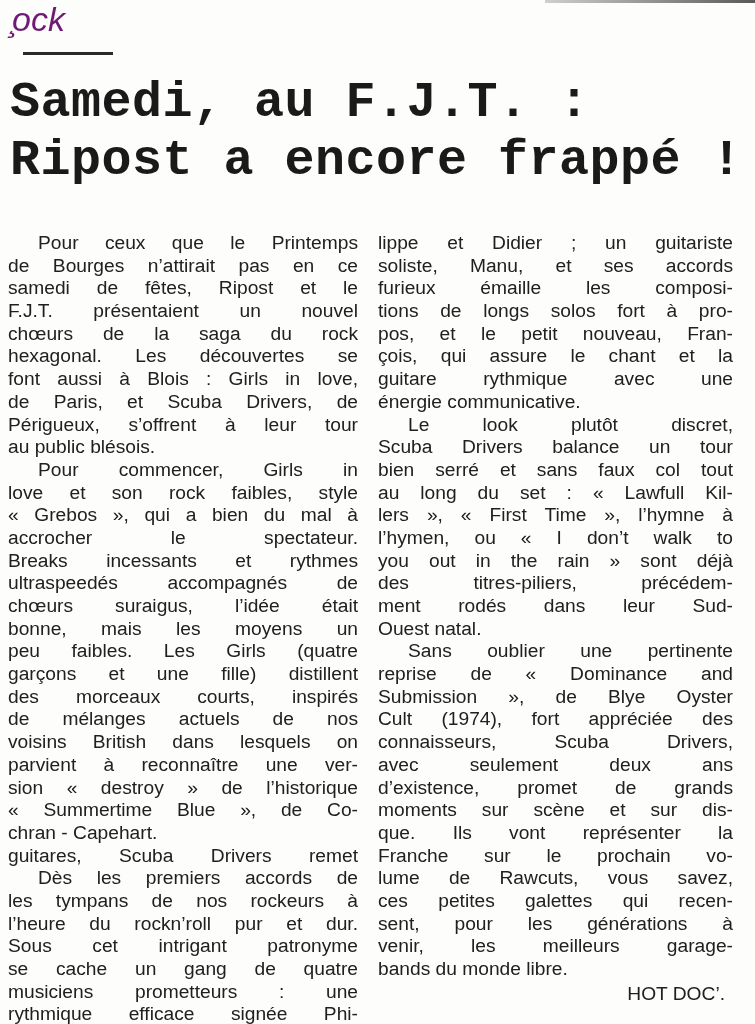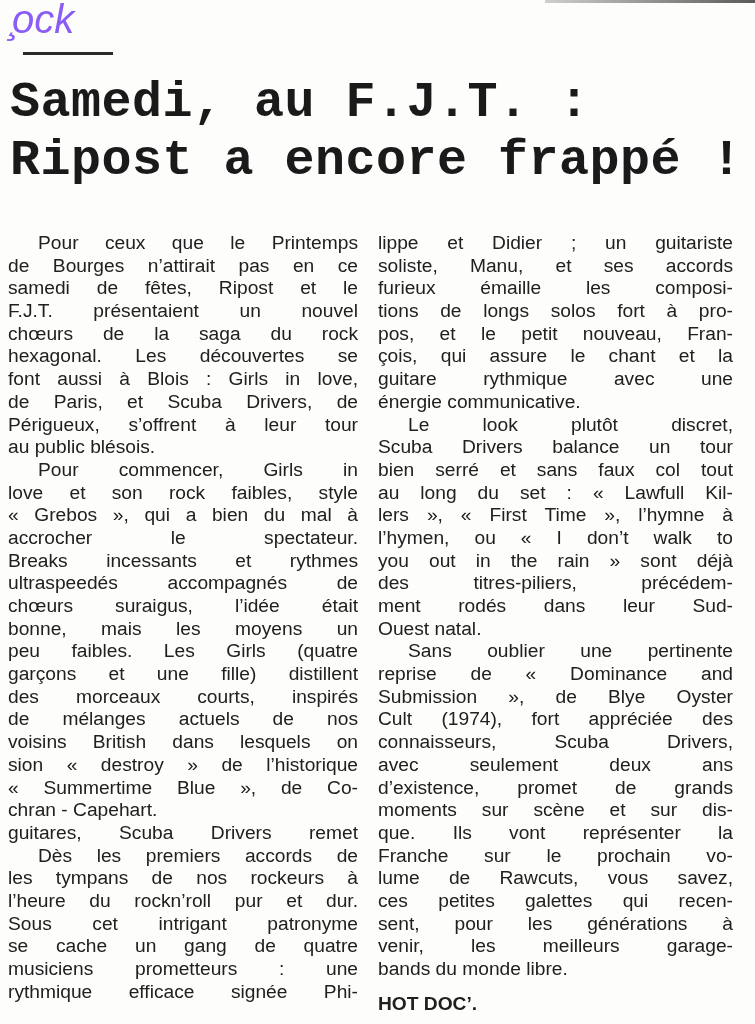--- a/index.html
+++ b/index.html
@@ -9,22 +9,22 @@
       color: #1c1c1c;
       position: relative;
       font-family: "Liberation Sans", "DejaVu Sans", sans-serif;
     }
     .top-rule {
       position: absolute; left: 545px; top: 0; width: 210px; height: 3px;
       background: linear-gradient(to right, #cfcfcf, #5a5a5a);
     }
     .rubric {
       position: absolute; left: 12px; top: 2px;
-      font-style: italic; font-size: 40px; line-height: 34px;
-      color: #8b5cf6; letter-spacing: 0px;
+      font-style: italic; font-size: 34px; line-height: 34px;
+      color: #701a75; letter-spacing: 0px;
     }
     .rubric-rule {
       position: absolute; left: 23px; top: 52px; width: 90px; height: 3px;
       background: #2a2a2a;
     }
     .headline {
       position: absolute; left: 10px; top: 74px; width: 740px;
       font-weight: bold; font-size: 50px; line-height: 58px;
       color: #1a1a1a; letter-spacing: 0.5px; font-family: Liberation Mono, monospace;
     }
@@ -35,22 +35,22 @@
     }
     .col-left { left: 8px; }
     .col-right { left: 378px; width: 355px; }
     .line {
       display: block; height: 22.7px; white-space: nowrap;
       text-align: justify; text-align-last: justify;
     }
     .line.last { text-align-last: left; }
     .line.indent { padding-left: 30px; }
     .signature {
-      display: block; text-align: left; font-weight: bold;
-      padding-right: 8px; margin-top: 12px;
+      display: block; text-align: right; font-weight: normal;
+      padding-right: 8px; margin-top: 2px;
     }
   </style>
 </head>
 <body>
 
 <div class="top-rule"></div>
 
 <div class="rubric">̧ock</div>
 <div class="rubric-rule"></div>
 
@@ -76,20 +76,21 @@
     <span class="line">accrocher le spectateur.</span>
     <span class="line">Breaks incessants et rythmes</span>
     <span class="line">ultraspeedés accompagnés de</span>
     <span class="line">chœurs suraigus, l’idée était</span>
     <span class="line">bonne, mais les moyens un</span>
     <span class="line">peu faibles. Les Girls (quatre</span>
     <span class="line">garçons et une fille) distillent</span>
     <span class="line">des morceaux courts, inspirés</span>
     <span class="line">de mélanges actuels de nos</span>
     <span class="line">voisins British dans lesquels on</span>
+    <span class="line">parvient à reconnaître une ver-</span>
     <span class="line">sion « destroy » de l’historique</span>
     <span class="line">« Summertime Blue », de Co-</span>
     <span class="line last">chran - Capehart.</span>
     <span class="line">guitares, Scuba Drivers remet</span>
     <span class="line indent">Dès les premiers accords de</span>
     <span class="line">les tympans de nos rockeurs à</span>
     <span class="line">l’heure du rockn’roll pur et dur.</span>
     <span class="line">Sous cet intrigant patronyme</span>
     <span class="line">se cache un gang de quatre</span>
     <span class="line">musiciens prometteurs : une</span>

